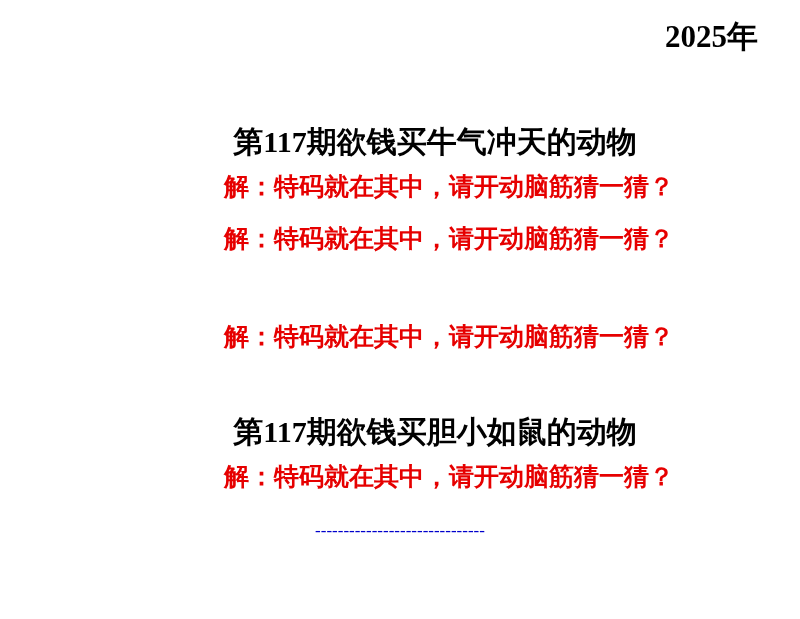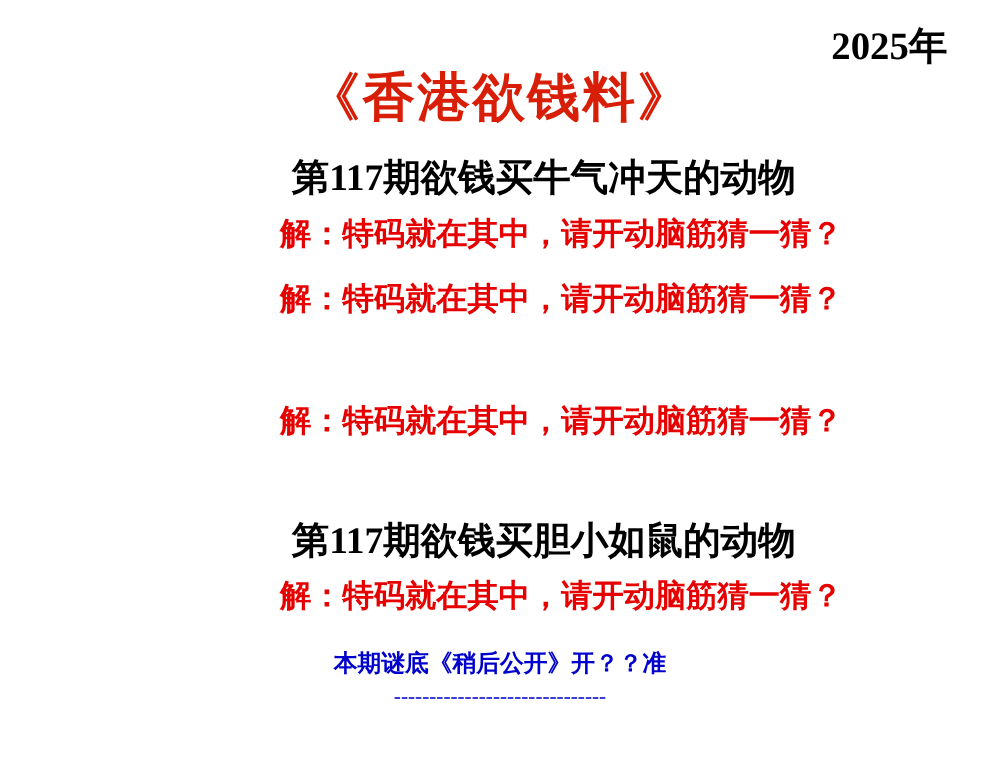--- a/index.html
+++ b/index.html
@@ -93,38 +93,36 @@
     white-space: nowrap;
   }
 </style>
 </head>
 <body>
 
 <div class="page">
 
   <div class="year">2025年</div>
 
-  <div class="main-title">《香港欲钱料》</div>
 
   <div class="block b1">
     <div class="q-line">第117期欲钱买牛气冲天的动物</div>
     <div class="a-line">解：特码就在其中，请开动脑筋猜一猜？</div>
   </div>
 
   <div class="block b2">
     <div class="a-line">解：特码就在其中，请开动脑筋猜一猜？</div>
   </div>
 
   <div class="block b3">
     <div class="a-line">解：特码就在其中，请开动脑筋猜一猜？</div>
   </div>
 
   <div class="block b4">
     <div class="q-line">第117期欲钱买胆小如鼠的动物</div>
     <div class="a-line">解：特码就在其中，请开动脑筋猜一猜？</div>
   </div>
 
   <div class="footer">
-    <div class="footer-text">本期谜底《稍后公开》开？？准</div>
     <div class="footer-rule">------------------------------</div>
   </div>
 
 </div>
 
 </body></html>

